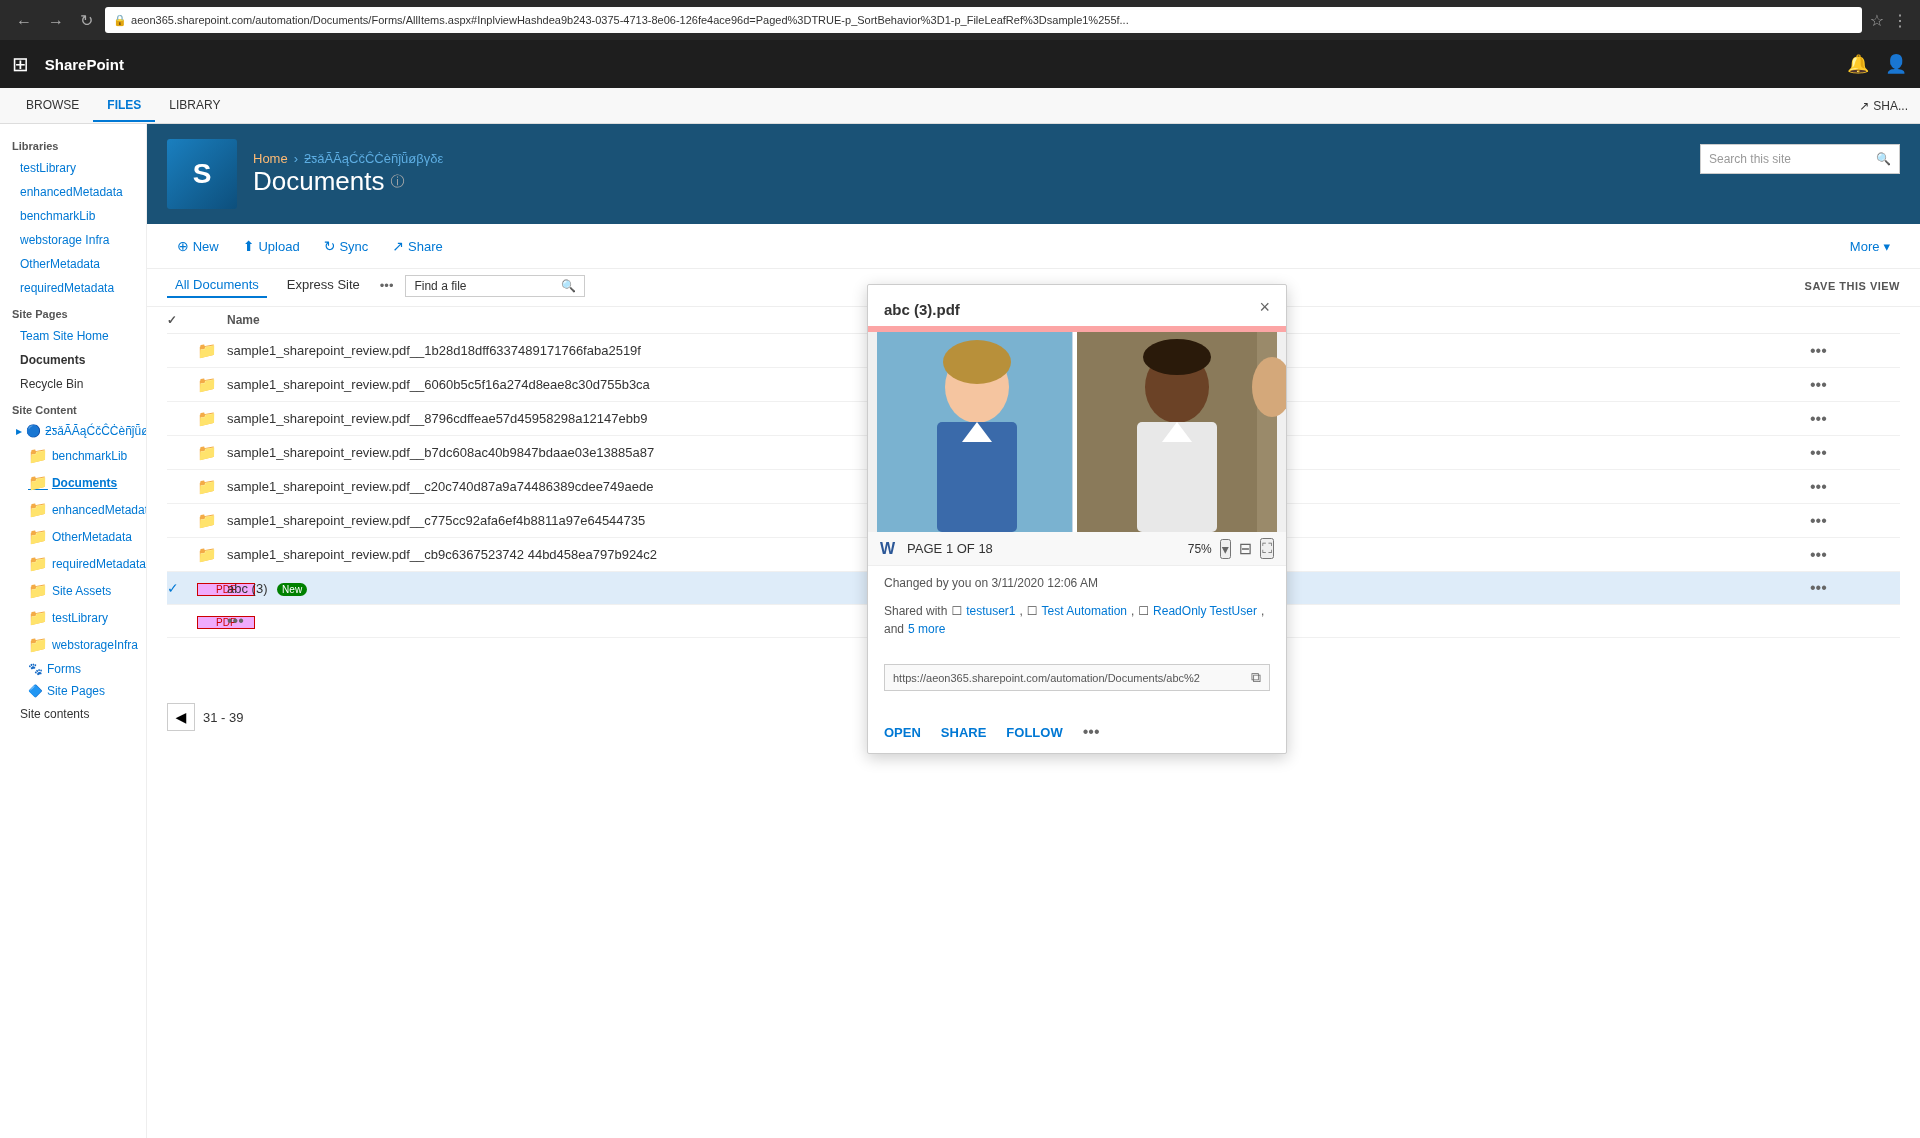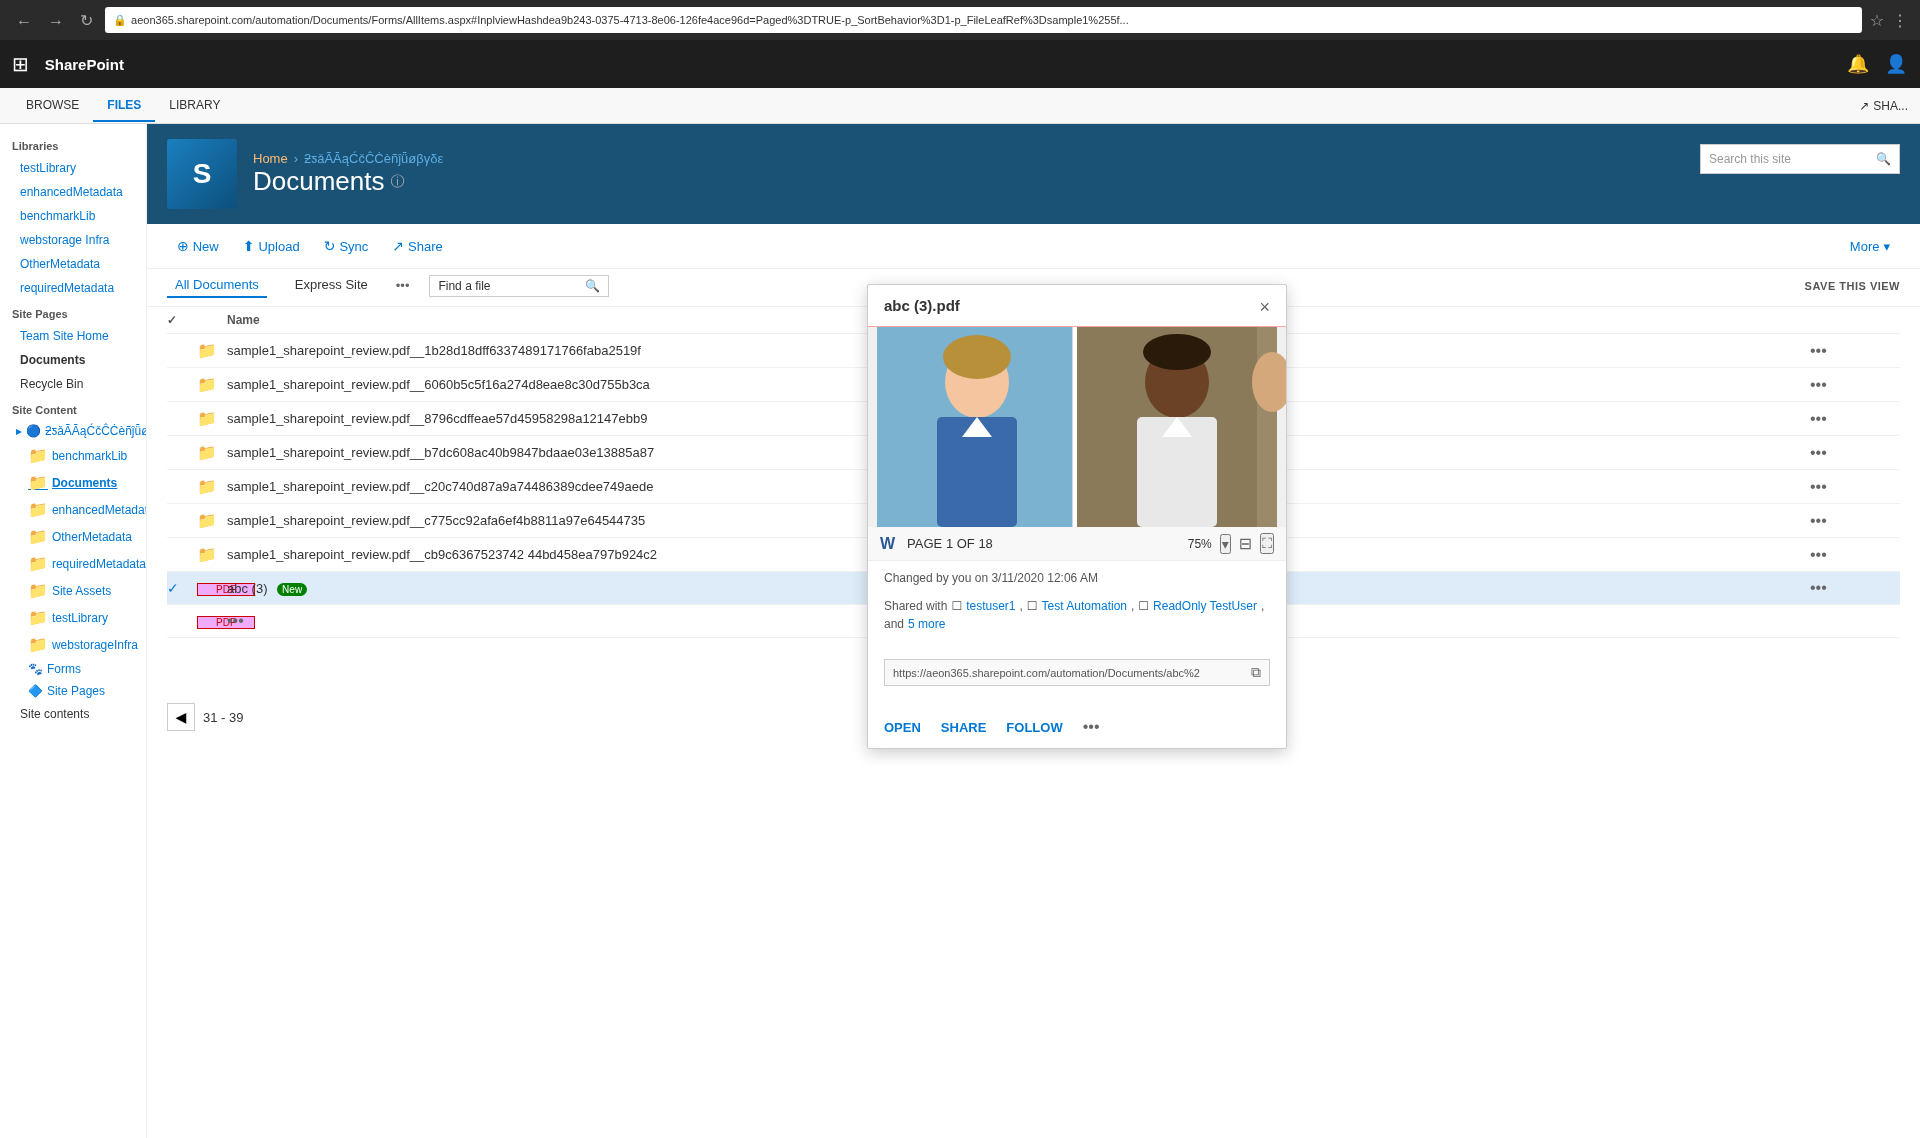--- a/index.html
+++ b/index.html
@@ -193,21 +193,21 @@
     }
     .toolbar-btn .btn-icon { font-size: 14px; }
     .toolbar-more { margin-left: auto; }
 
     
     .view-bar {
       display: flex;
       align-items: center;
       padding: 4px 20px 8px;
       border-bottom: 1px solid #eee;
-      gap: 20px;
+      gap: 12px;
     }
     .view-tab {
       padding: 4px 8px;
       font-size: 13px;
       cursor: pointer;
       color: #333;
       border-bottom: 2px solid transparent;
     }
     .view-tab.active { color: #0078d4; border-bottom: 2px solid #0078d4; }
     .view-tab-more { color: #666; cursor: pointer; }
@@ -310,24 +310,24 @@
       left: 720px;
       width: 420px;
       background: #fff;
       border: 1px solid #ccc;
       box-shadow: 0 4px 16px rgba(0,0,0,0.2);
       z-index: 100;
       border-radius: 2px;
     }
     .preview-header {
       display: flex;
-      align-items: flex-start;
+      align-items: flex-end;
       justify-content: space-between;
       padding: 12px 16px 8px;
-      border-bottom: 1px solid #fca5a5;
+      border-bottom: 6px solid #fca5a5;
     }
     .preview-title { font-size: 15px; font-weight: 600; color: #333; }
     .preview-close { font-size: 18px; color: #666; cursor: pointer; border: none; background: none; }
     .preview-thumbnail {
       width: 100%;
       height: 200px;
       background: #f0f0f0;
       overflow: hidden;
       position: relative;
     }

